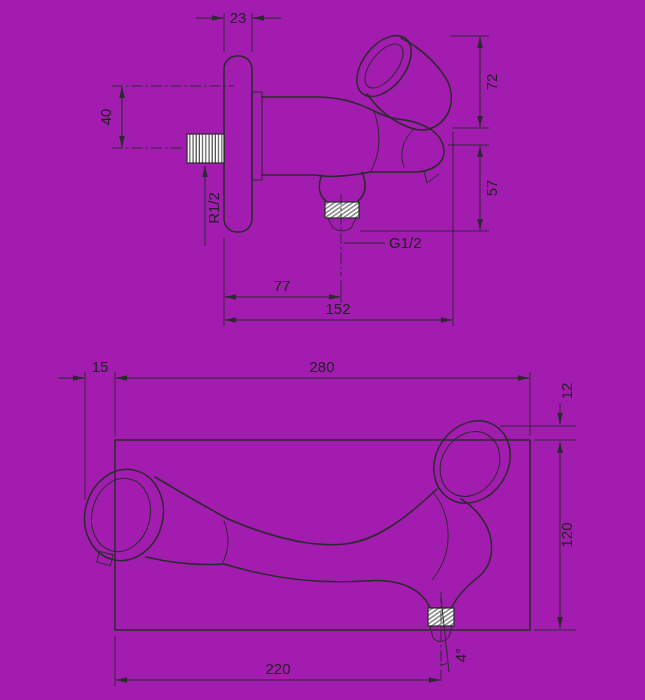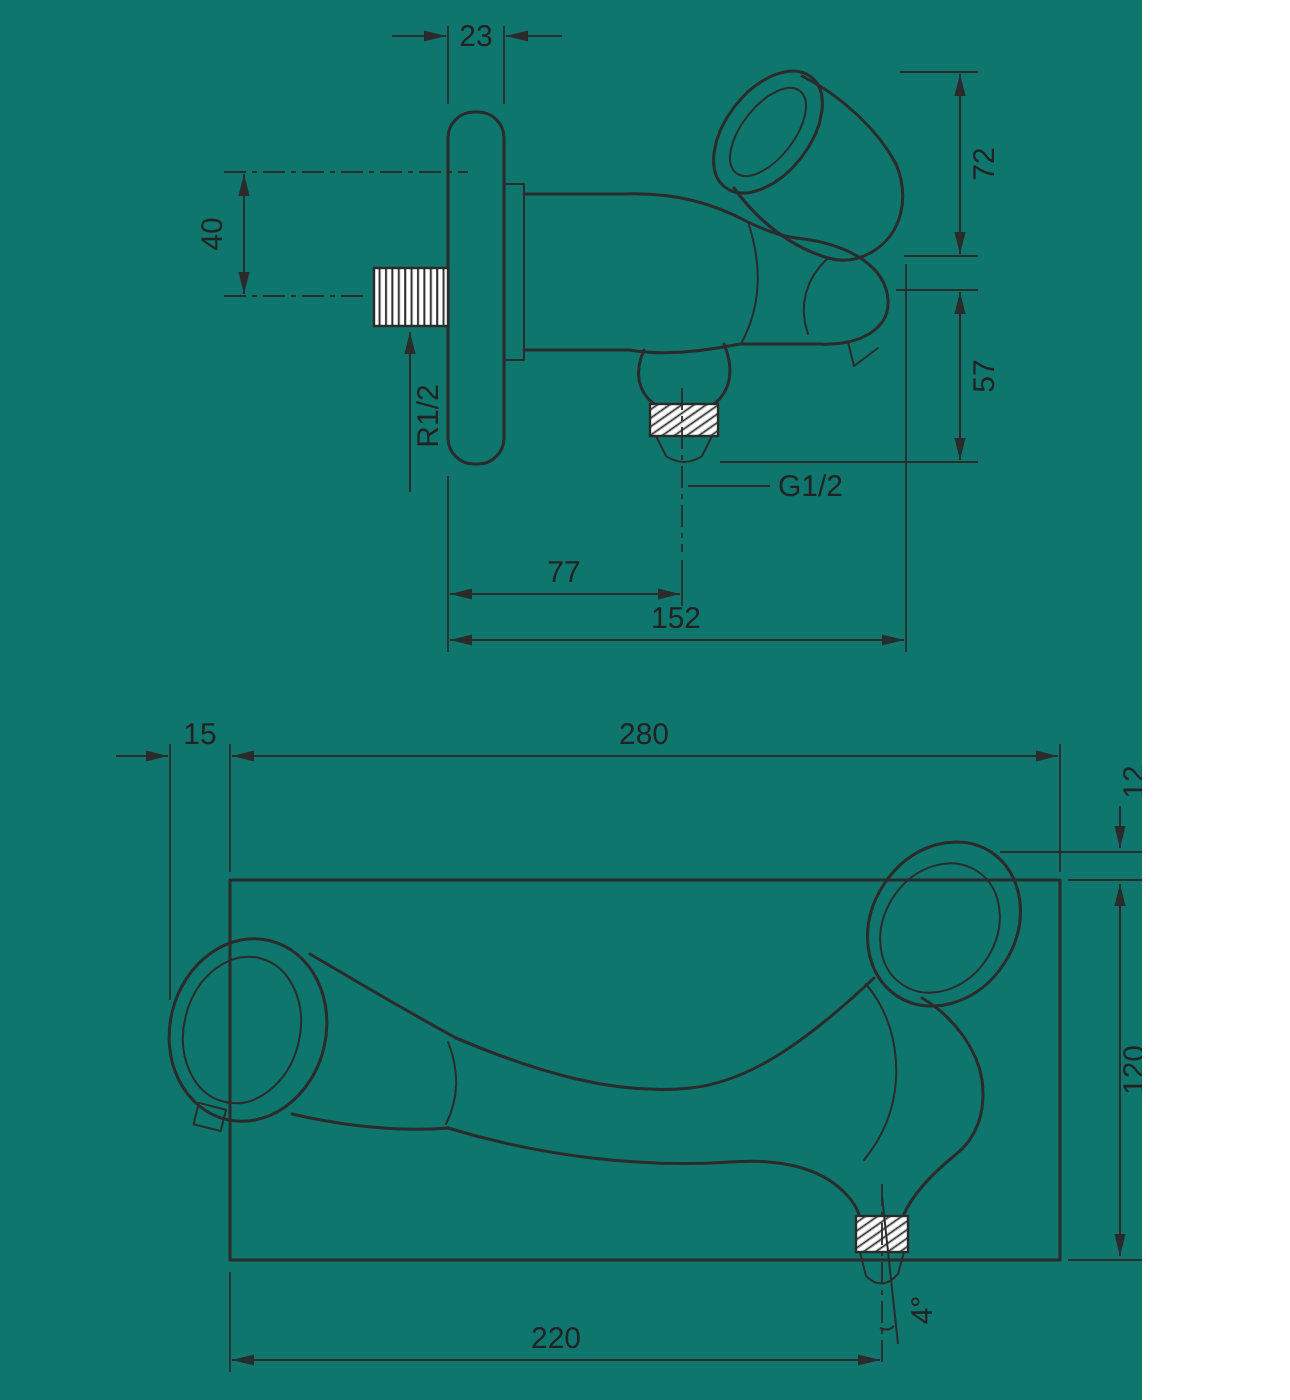--- a/index.html
+++ b/index.html
@@ -1,16 +1,16 @@
 <!DOCTYPE html>
 <html><head>
 <meta charset="utf-8">
 <style>
   html,body { margin:0; padding:0; background:#ffffff; }
-  .canvas { width:571px; height:700px; background:#0f766e; overflow:hidden; }
+  .canvas { width:645px; height:700px; background:#a21caf; overflow:hidden; }
   svg { display:block; }
   .ol  { fill:none; stroke:#2b2b2b; stroke-width:1.5; stroke-linecap:round; stroke-linejoin:round; }
   .ol2 { fill:none; stroke:#2b2b2b; stroke-width:1;   stroke-linecap:round; stroke-linejoin:round; }
   .pipe{ stroke:#2b2b2b; stroke-width:1.2; }
   .dim { fill:none; stroke:#2b2b2b; stroke-width:1; }
   .ext { fill:none; stroke:#2b2b2b; stroke-width:0.9; }
   .cl  { fill:none; stroke:#2b2b2b; stroke-width:0.9; stroke-dasharray:11 3 2.5 3; }
   text { font-family:"Liberation Sans", sans-serif; font-size:15px; fill:#222222; }
 </style>
 </head>

